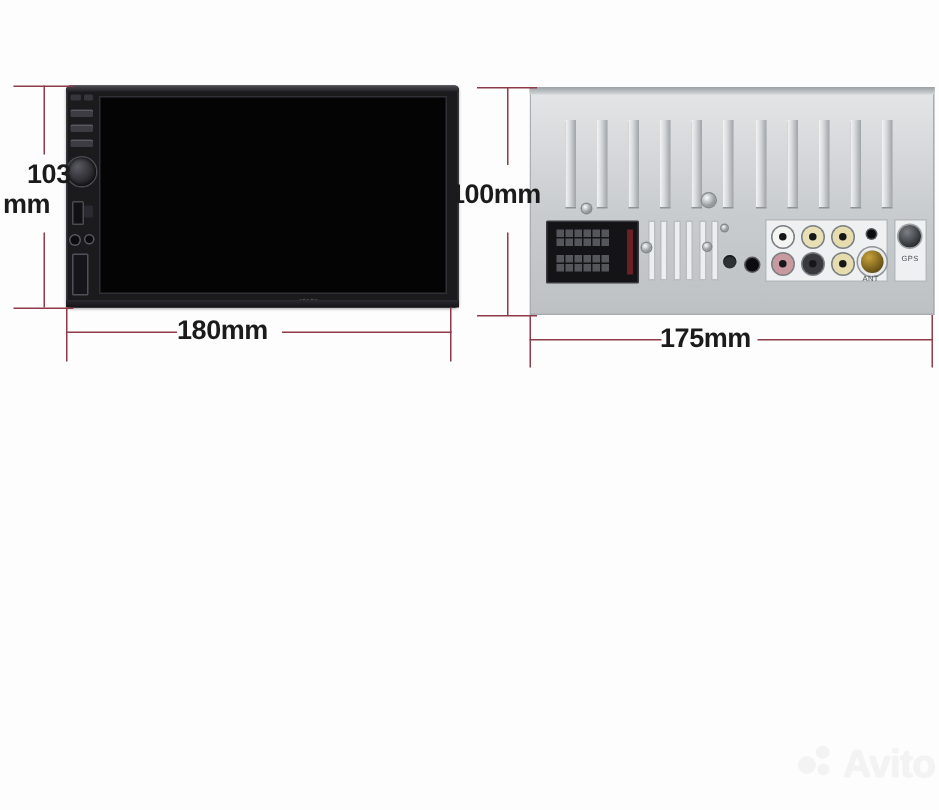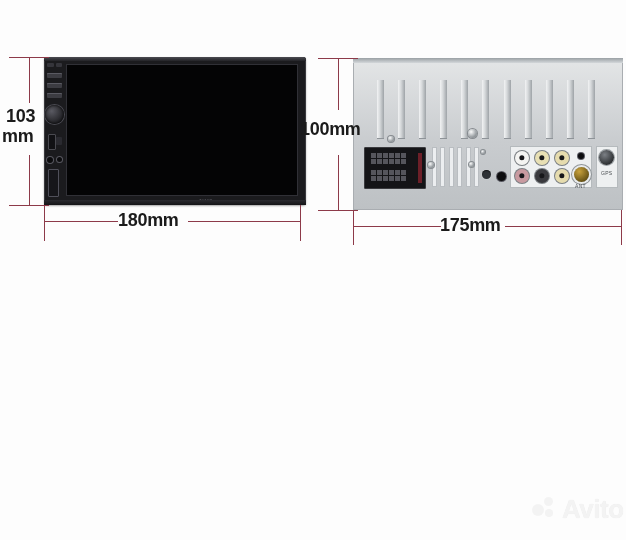--- a/index.html
+++ b/index.html
@@ -117,21 +117,21 @@
         <div class="jack" style="left:13px;top:100px;width:5px;height:5px;"></div>
         <div class="usb" style="left:4px;top:112px;width:9px;height:26px;"></div>
       </div>
       <div class="bezel-bottom"></div>
     </div>
 
     <div class="dim-h" style="left:9px;top:57px;width:40px;"></div>
     <div class="dim-v" style="left:29px;top:57px;height:46px;"></div>
     <div class="dim-v" style="left:29px;top:155px;height:50px;"></div>
     <div class="dim-h" style="left:9px;top:205px;width:40px;"></div>
-    <div class="dim-label" style="left:6px;top:107px;text-align:center;">103</div>
+    <div class="dim-label" style="left:18px;top:107px;text-align:center;">103</div>
     <div class="dim-label" style="left:2px;top:127px;">mm</div>
 
     <div class="dim-v" style="left:44px;top:205px;height:36px;"></div>
     <div class="dim-v" style="left:300px;top:205px;height:36px;"></div>
     <div class="dim-h" style="left:44px;top:221px;width:74px;"></div>
     <div class="dim-h" style="left:188px;top:221px;width:113px;"></div>
     <div class="dim-label" style="left:118px;top:211px;">180mm</div>
   </div>
 
   <div class="panel" style="left:313px;top:0;width:313px;height:270px;">

